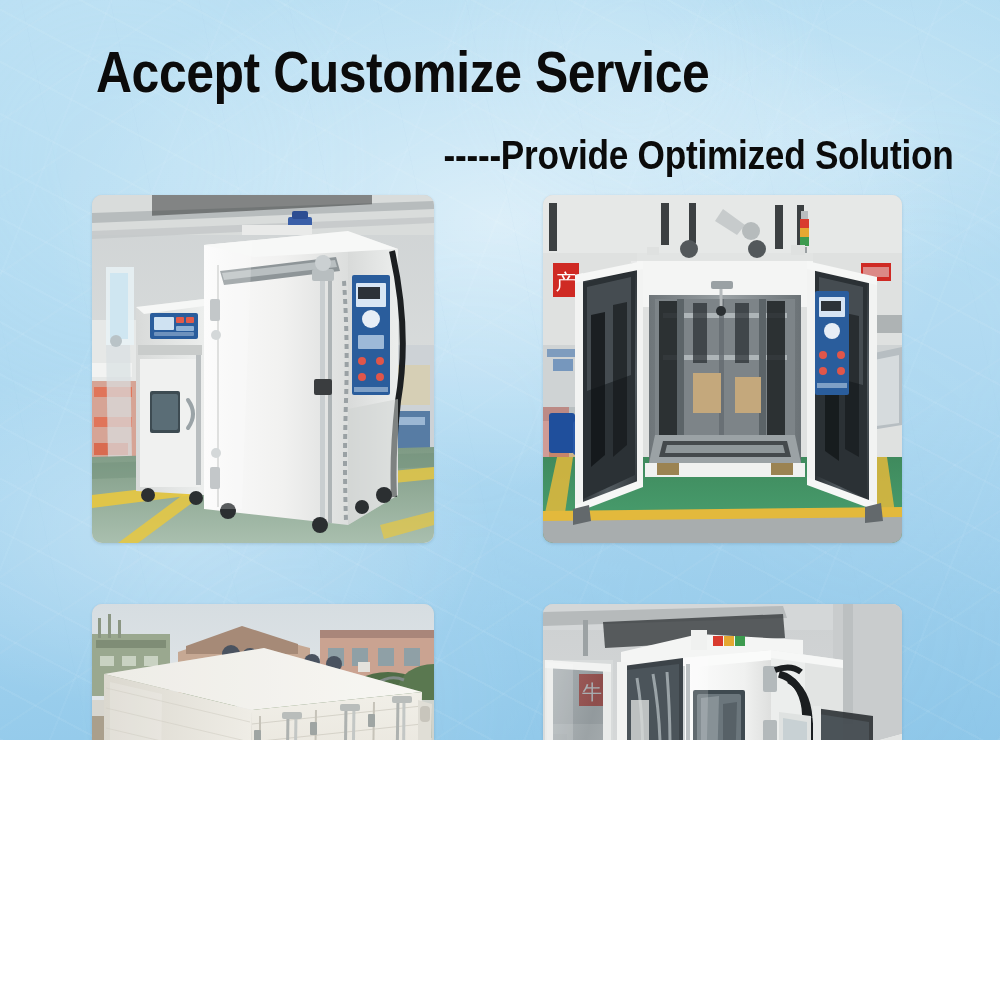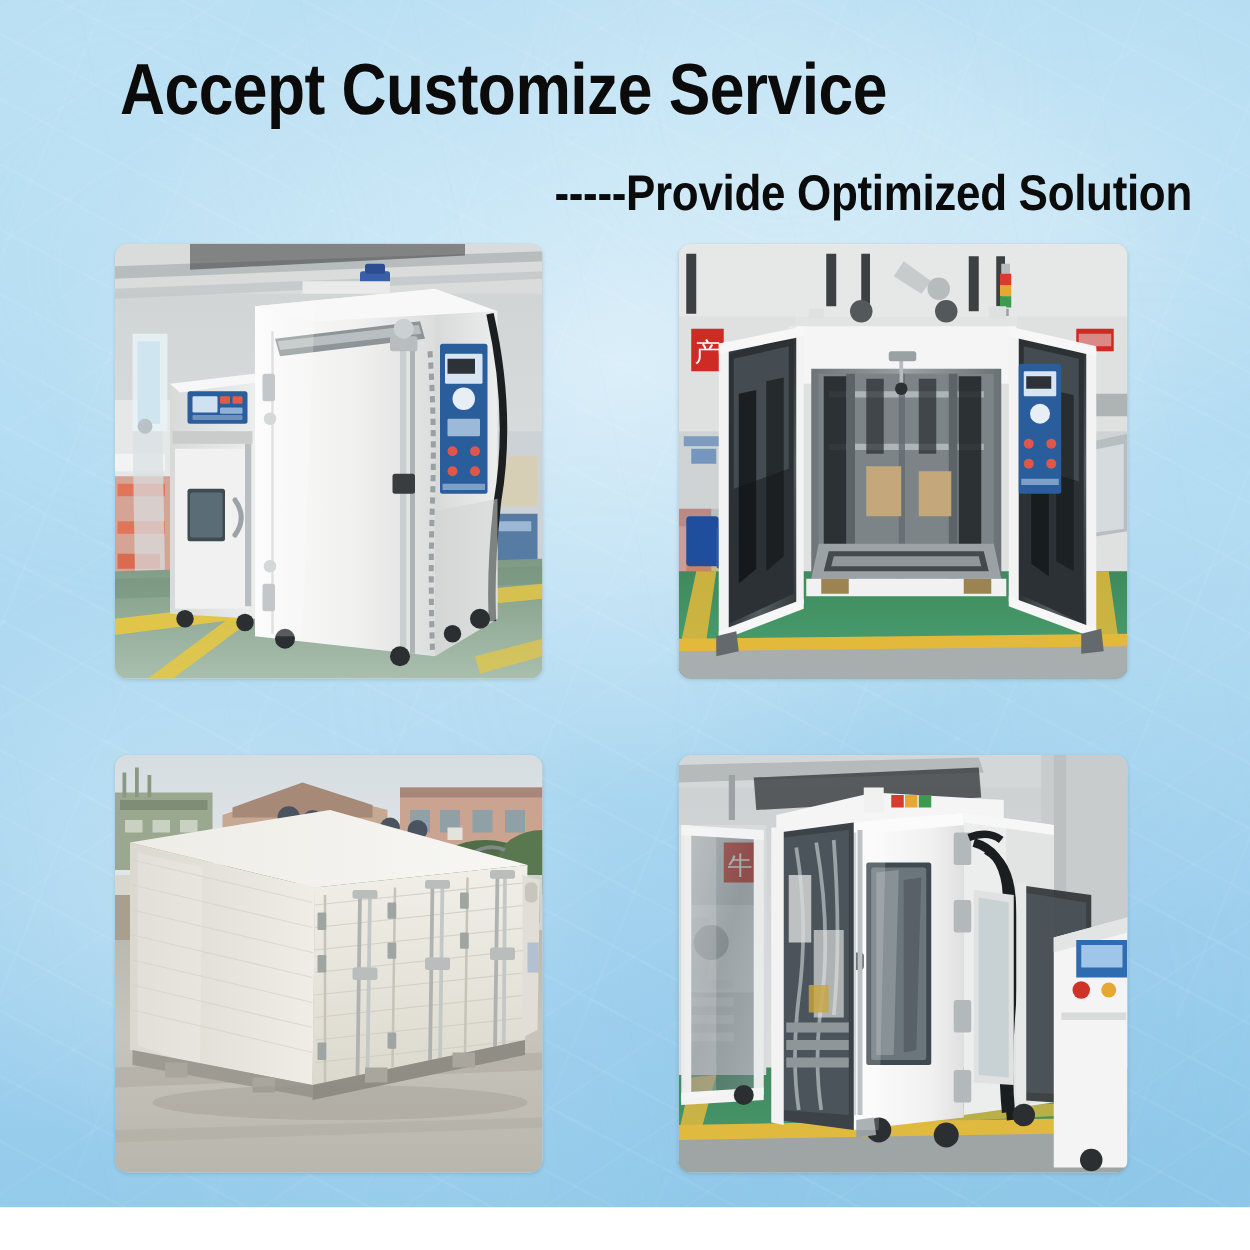--- a/index.html
+++ b/index.html
@@ -4,21 +4,21 @@
 <title>Accept Customize Service</title>
 <style>
   html, body {
     margin: 0;
     padding: 0;
     background: #ffffff;
   }
   .poster {
     position: relative;
     width: 1000px;
-    height: 966px;
+    height: 740px;
     overflow: hidden;
     font-family: "Liberation Sans", sans-serif;
     background:
       radial-gradient(ellipse 70% 55% at 50% 30%, rgba(255,255,255,0.55) 0%, rgba(255,255,255,0.0) 65%),
       radial-gradient(ellipse 45% 35% at 18% 72%, rgba(255,255,255,0.30) 0%, rgba(255,255,255,0) 70%),
       radial-gradient(ellipse 40% 30% at 85% 18%, rgba(255,255,255,0.28) 0%, rgba(255,255,255,0) 70%),
       linear-gradient(175deg, #b9dff3 0%, #b2dcf2 22%, #aed9f1 48%, #a0d1ee 75%, #8ec7e9 100%);
   }
   
   .tex {

